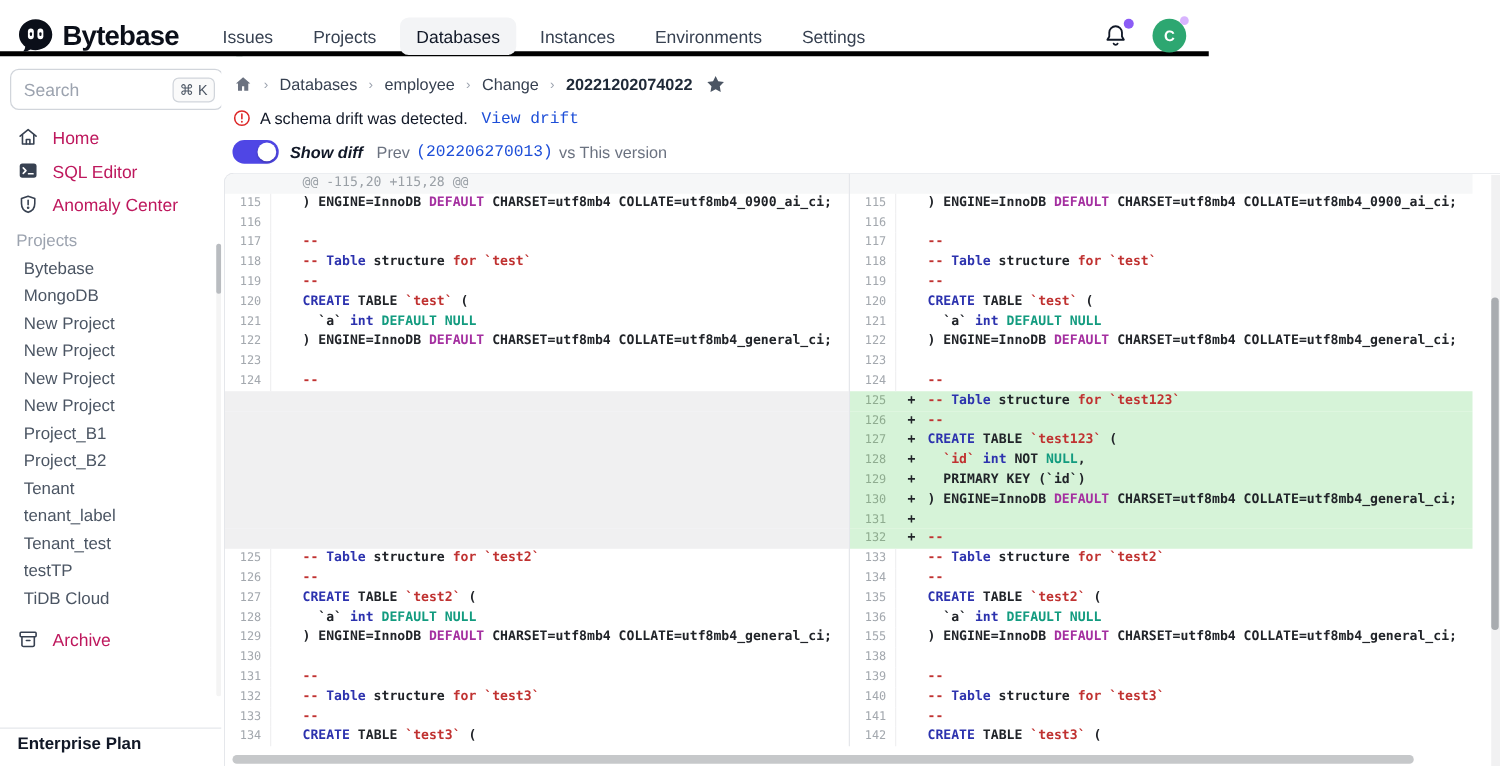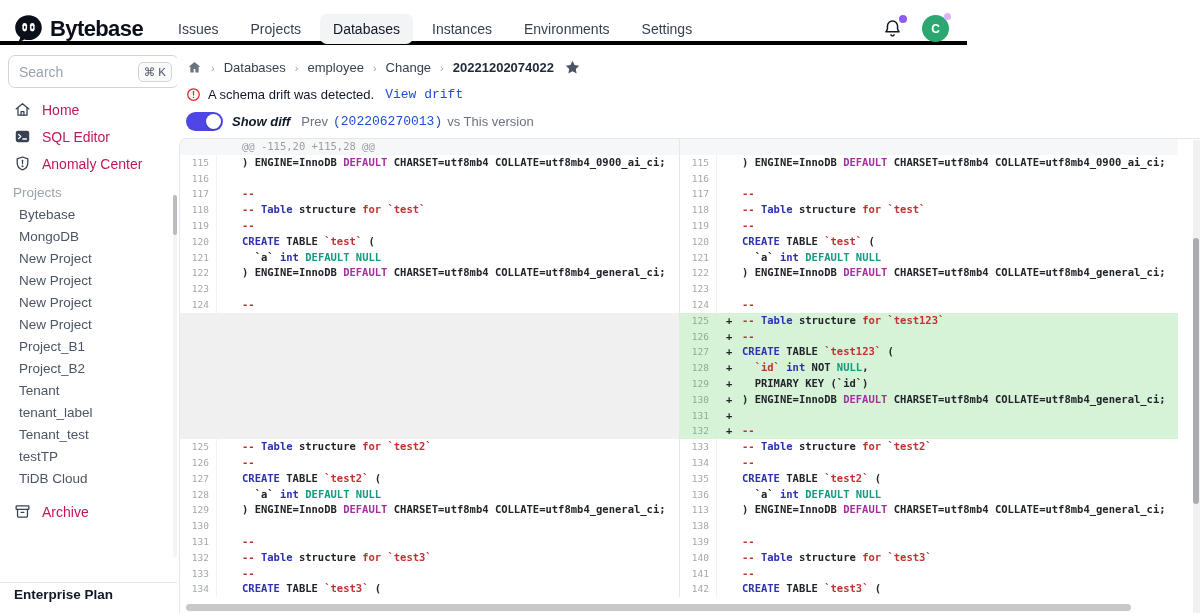--- a/index.html
+++ b/index.html
@@ -459,21 +459,21 @@
             </div>
             <div class="drow ctx">
               <span class="gutter">135</span>
               <span class="codecell"><span class="sp-kw">CREATE</span><span class="sp-p"> TABLE </span><span class="sp-rd">`test2`</span><span class="sp-p"> (</span></span>
             </div>
             <div class="drow ctx">
               <span class="gutter">136</span>
               <span class="codecell"><span class="sp-p">  `a` </span><span class="sp-kw">int</span><span class="sp-p"> </span><span class="sp-tl">DEFAULT NULL</span></span>
             </div>
             <div class="drow ctx">
-              <span class="gutter">113</span>
+              <span class="gutter">155</span>
               <span class="codecell"><span class="sp-p">) ENGINE=InnoDB </span><span class="sp-mg">DEFAULT</span><span class="sp-p"> CHARSET=utf8mb4 COLLATE=utf8mb4_general_ci;</span></span>
             </div>
             <div class="drow ctx">
               <span class="gutter">138</span>
               <span class="codecell"></span>
             </div>
             <div class="drow ctx">
               <span class="gutter">139</span>
               <span class="codecell"><span class="sp-rd">--</span></span>
             </div>

